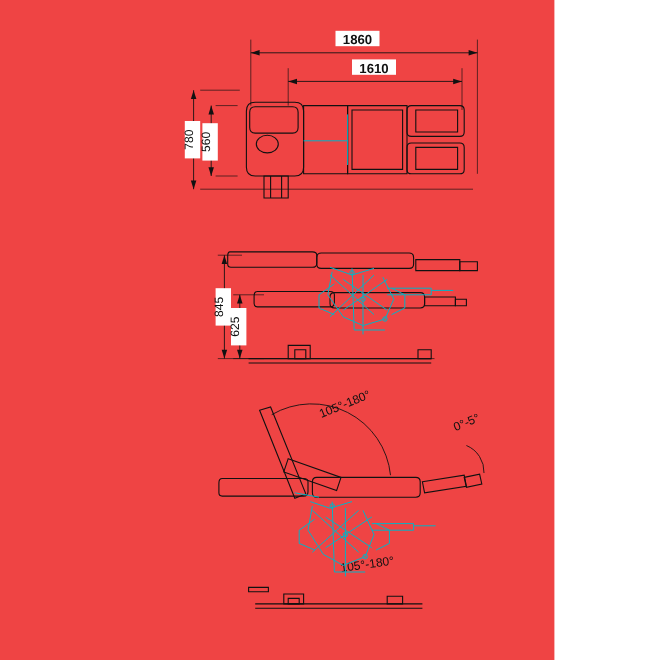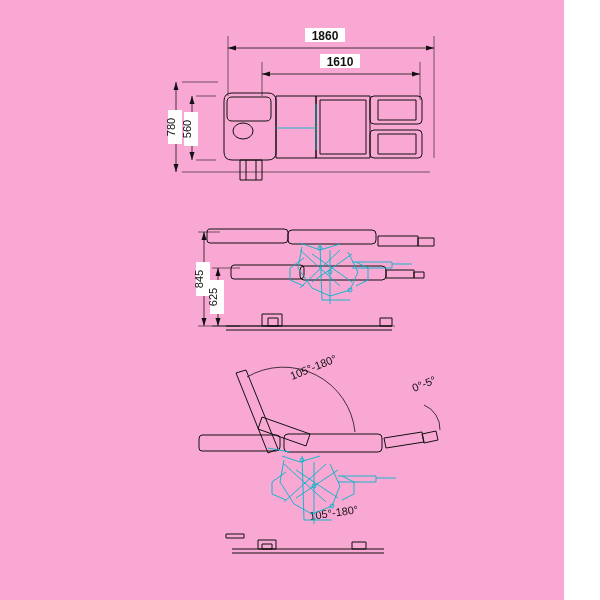--- a/index.html
+++ b/index.html
@@ -9,23 +9,23 @@
   }
   body {
     width: 600px;
     height: 600px;
     font-family: "Liberation Sans", sans-serif;
     color: #111111;
     overflow: hidden;
   }
   #canvas {
     position: relative;
-    width: 564px;
+    width: 504px;
     height: 600px;
-    background: #f9a8d4;
+    background: #ef4444;
   }
   svg.sheet {
     position: absolute;
     top: 0;
     left: 0;
     width: 600px;
     height: 600px;
   }
   .dimtext {
     font-family: "Liberation Sans", sans-serif;

